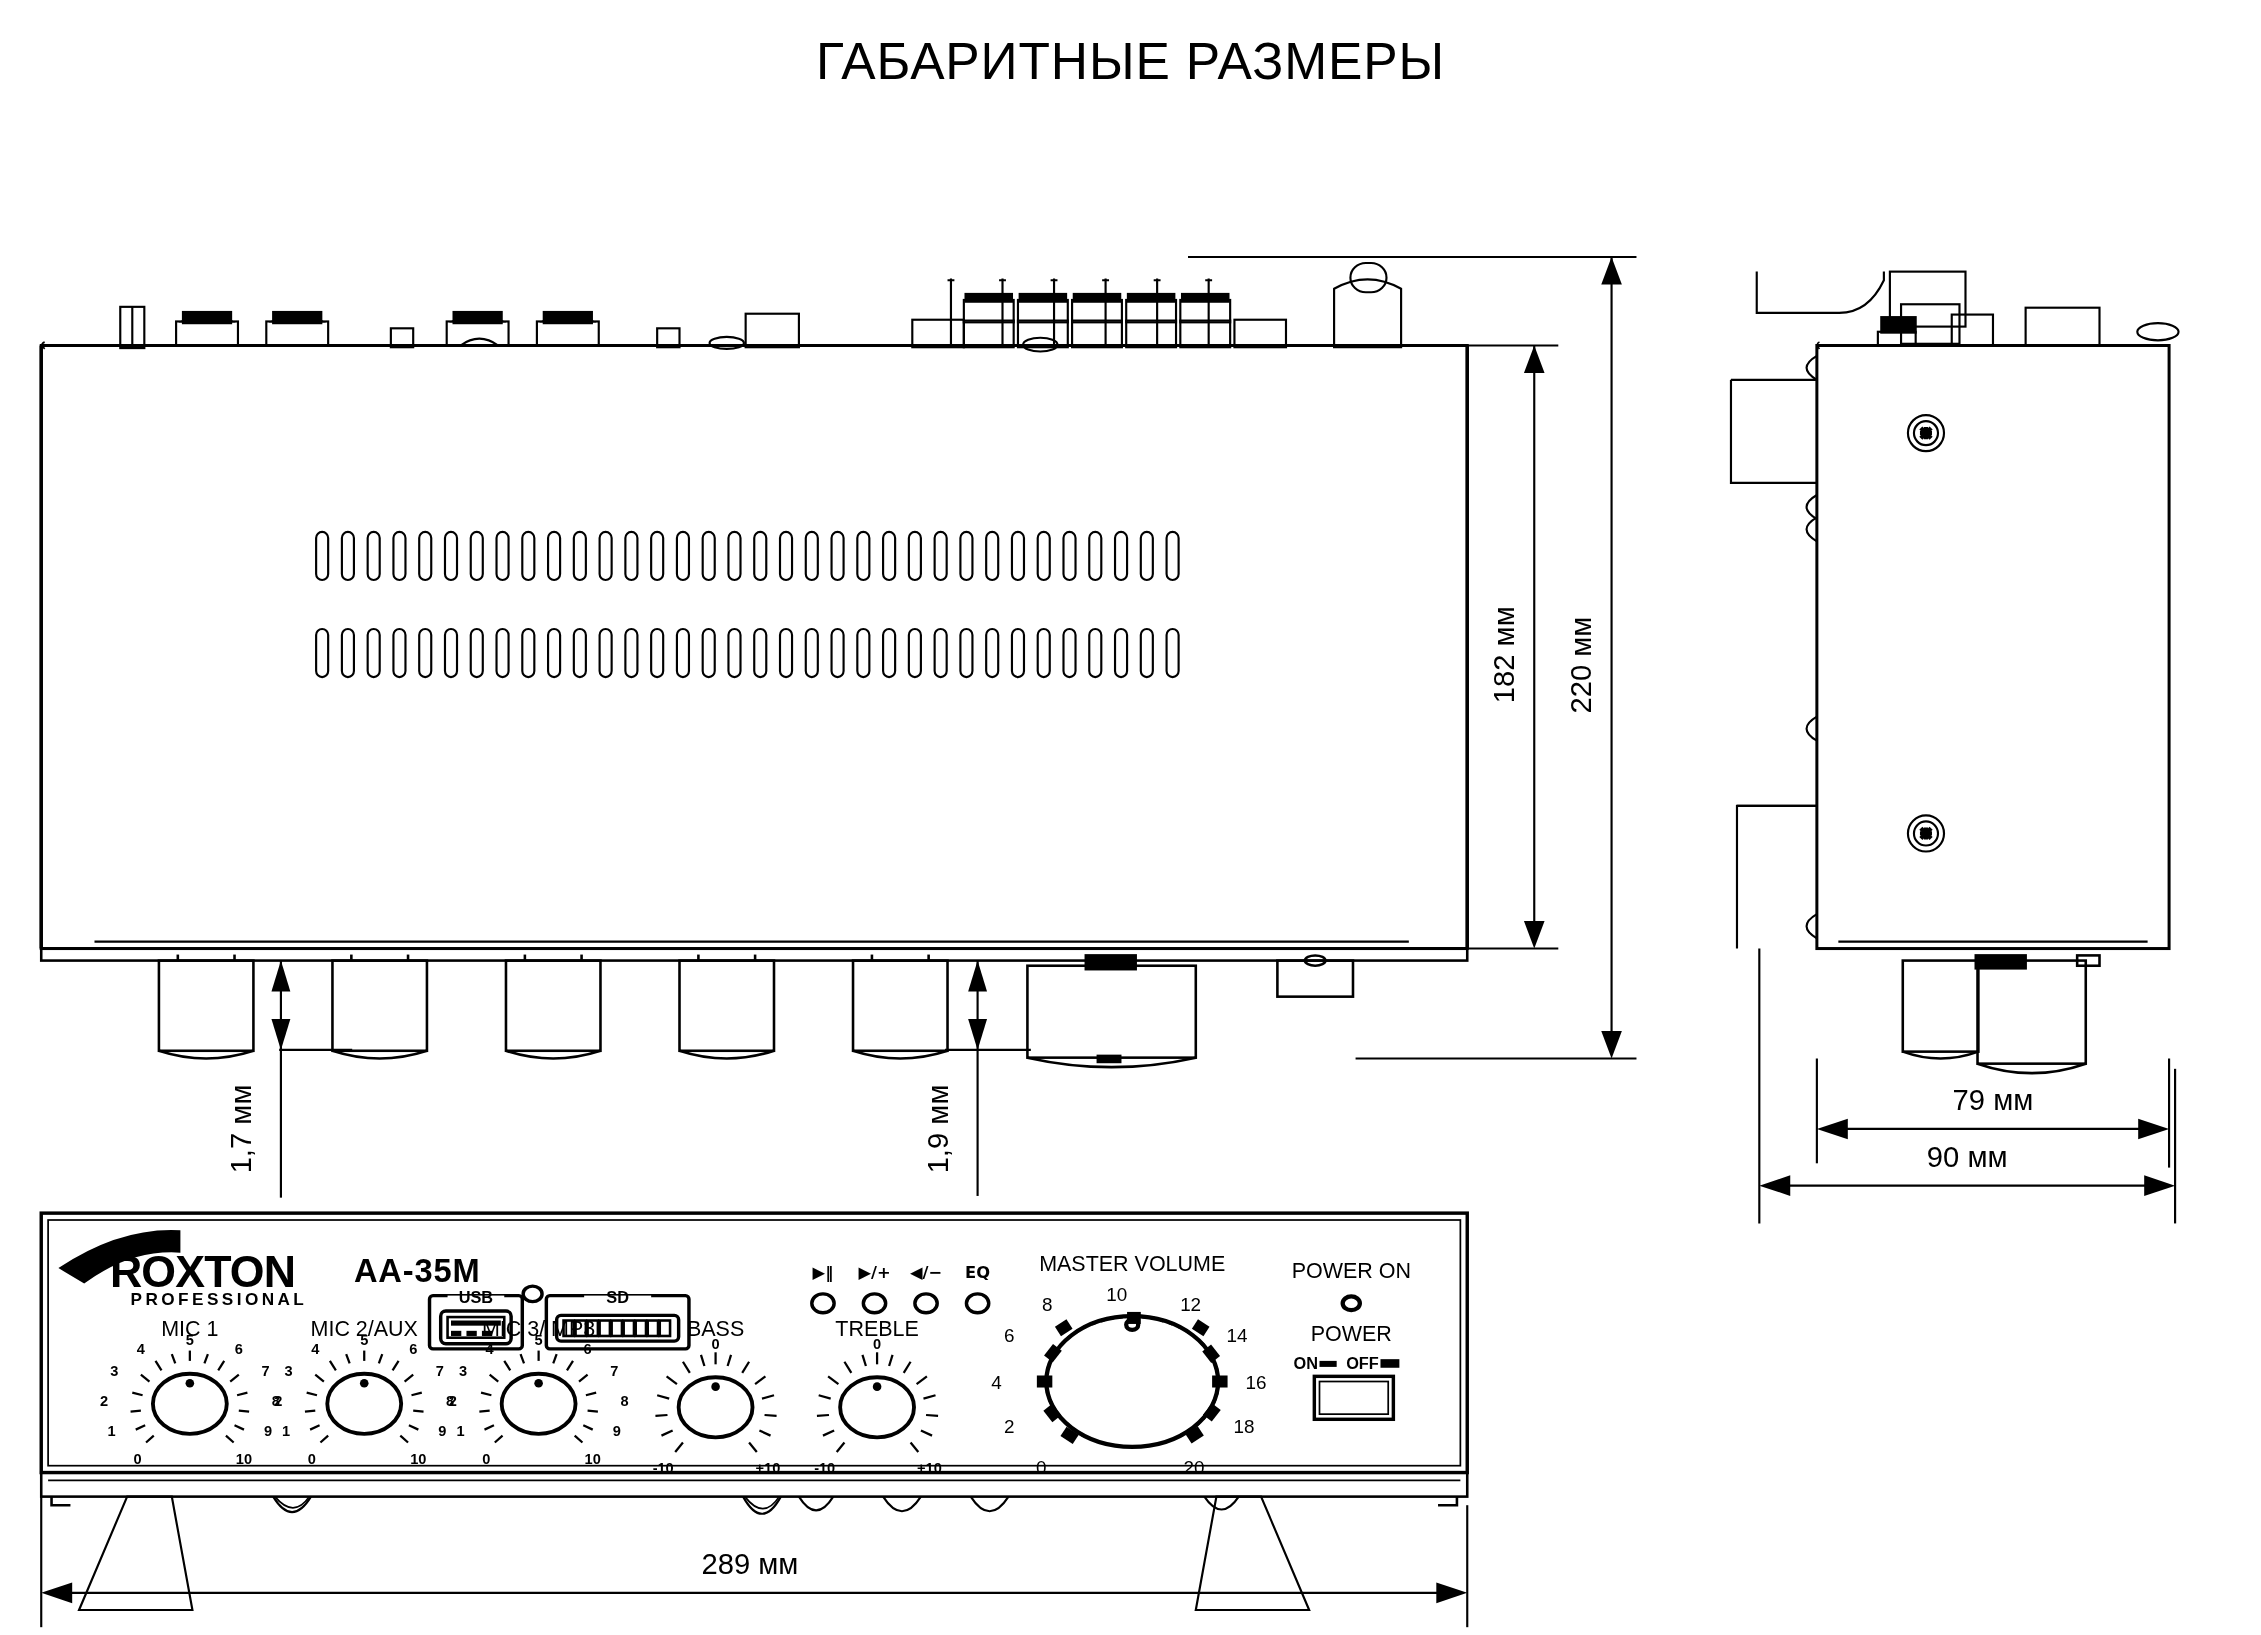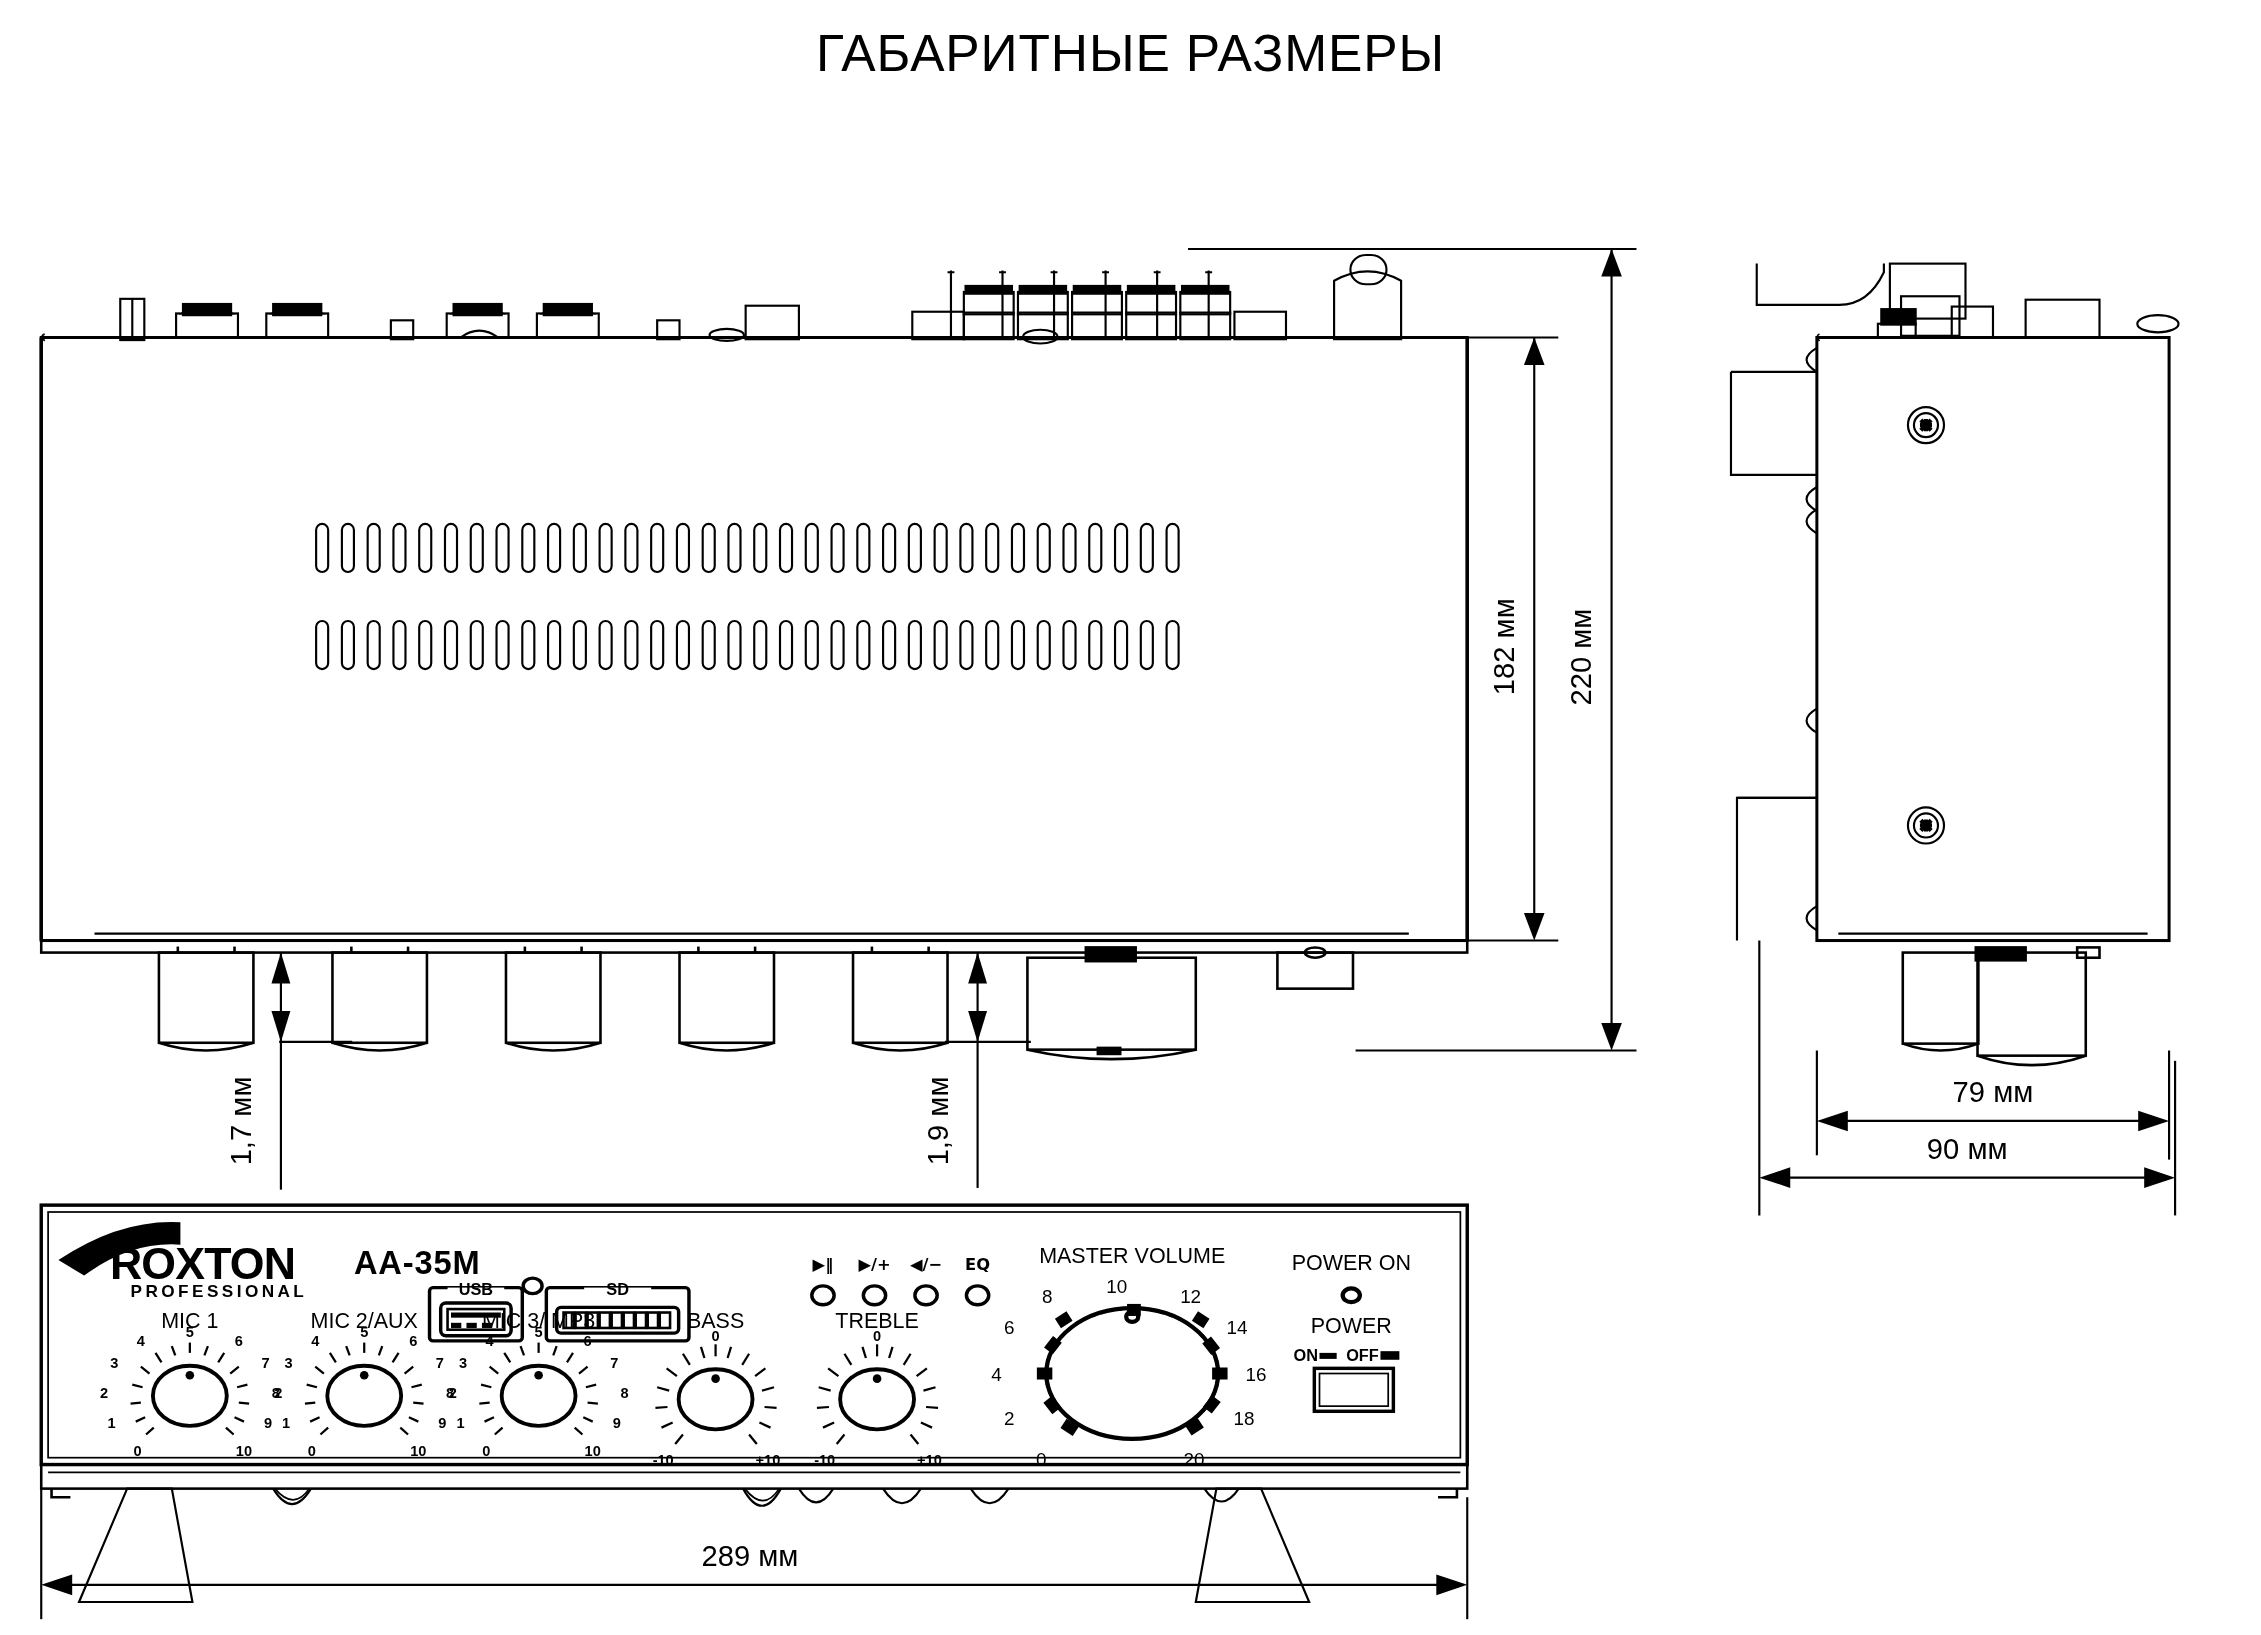--- a/index.html
+++ b/index.html
@@ -1,18 +1,18 @@
 <!DOCTYPE html>
 <html style="font-size:13.7px"><head>
 <meta charset="utf-8">
 <style>
   html,body{margin:0;padding:0;background:#ffffff;}
   body{width:2261px;height:1636px;position:relative;overflow:hidden;
        font-family:"Liberation Sans","DejaVu Sans",sans-serif;color:#000;}
-  #stage{position:absolute;left:0;top:4px;width:2261px;height:1232px;}
+  #stage{position:absolute;left:0;top:12px;width:2261px;height:1232px;}
   svg{display:block;}
   .t-title{font-family:"Liberation Sans",sans-serif;font-size:60px;letter-spacing:1px;
            fill:#000;stroke:none;}
   .dim{font-family:"Liberation Sans",sans-serif;font-size:34px;fill:#000;stroke:none;}
   .pnl{font-family:"Liberation Sans",sans-serif;fill:#000;stroke:none;}
   .knobnum{font-family:"Liberation Sans",sans-serif;font-size:17px;font-weight:bold;fill:#000;stroke:none;}
   .volnum{font-family:"Liberation Sans",sans-serif;font-size:22px;fill:#000;stroke:none;}
   .lbl{font-family:"Liberation Sans",sans-serif;font-size:25px;fill:#000;stroke:none;}
   .lblsm{font-family:"Liberation Sans",sans-serif;font-size:19px;font-weight:bold;fill:#000;stroke:none;}
   .btnglyph{font-family:"DejaVu Sans",sans-serif;font-size:19px;font-weight:bold;fill:#000;stroke:none;}

